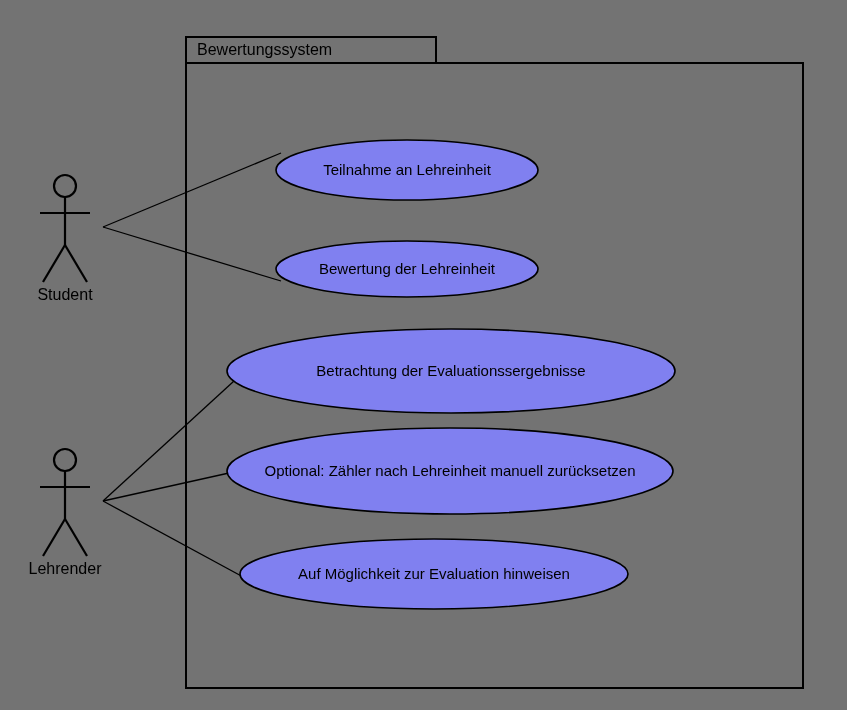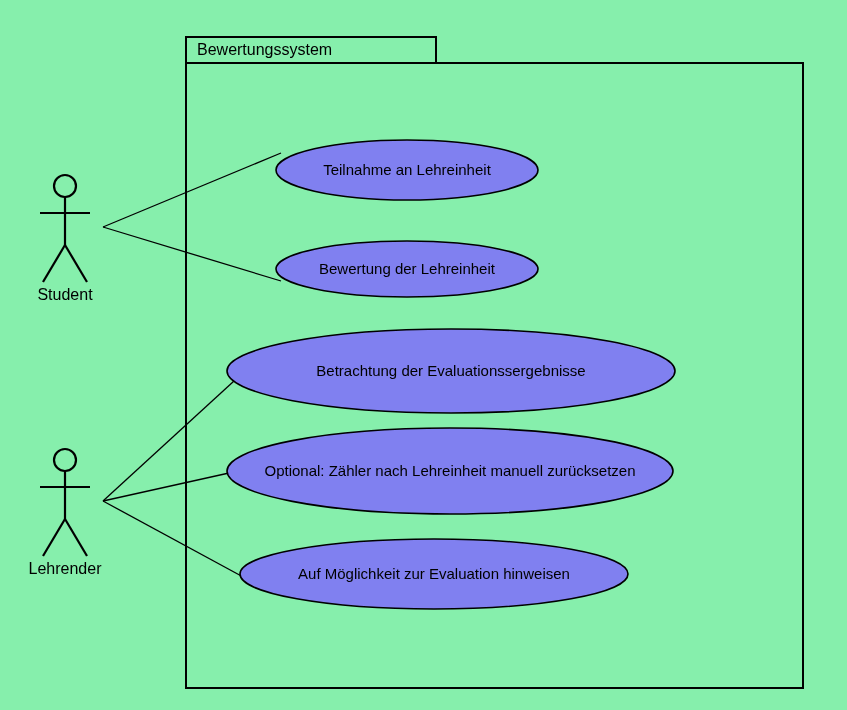--- a/index.html
+++ b/index.html
@@ -9,21 +9,21 @@
     background: #ffffff;
   }
   body {
     font-family: "Liberation Sans", sans-serif;
     -webkit-font-smoothing: antialiased;
   }
   #canvas {
     position: relative;
     width: 847px;
     height: 710px;
-    background: #86efac;
+    background: #737373;
     overflow: hidden;
   }
   #diagram-svg {
     position: absolute;
     top: 0;
     left: 0;
     width: 847px;
     height: 710px;
   }
   .sys-boundary-line {

